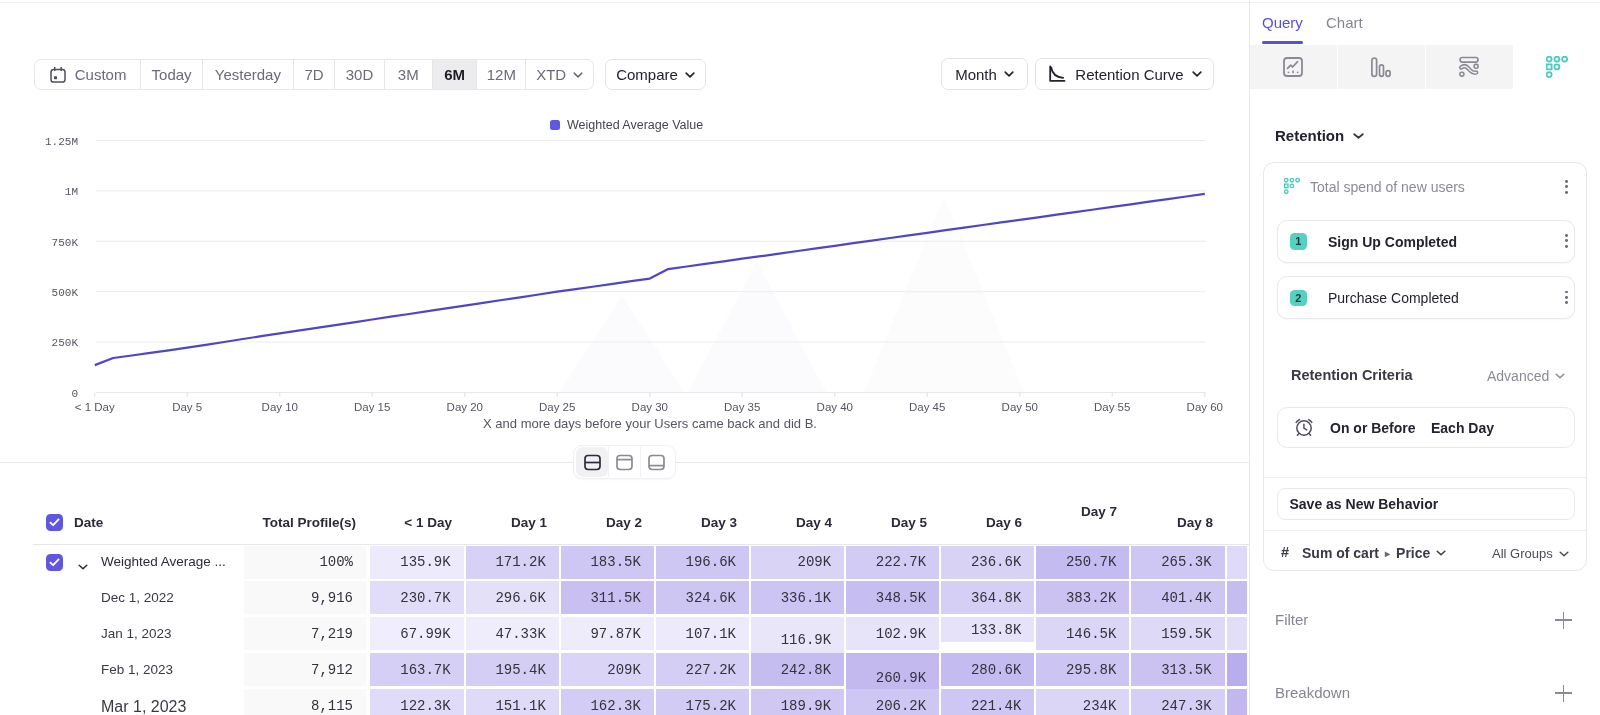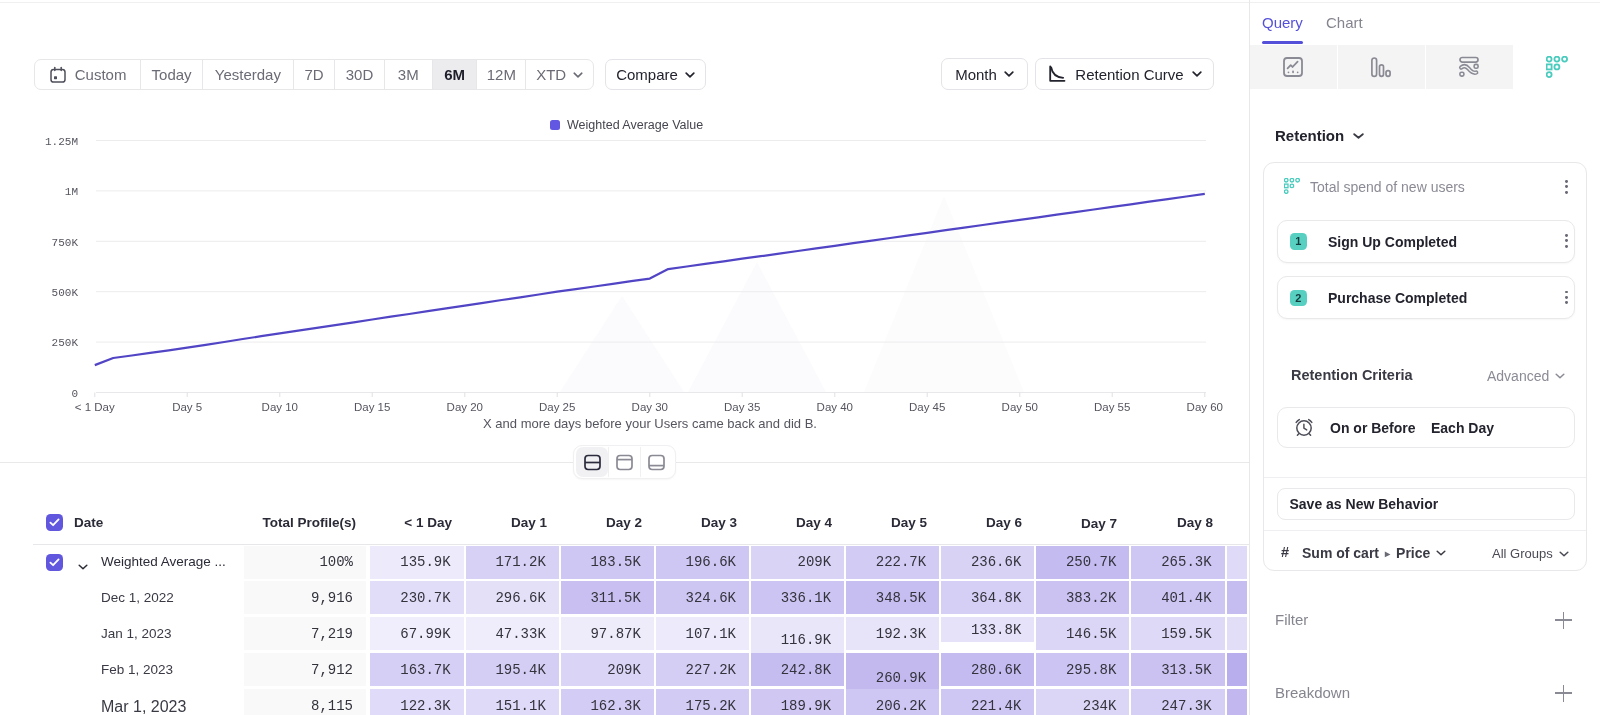--- a/index.html
+++ b/index.html
@@ -140,21 +140,21 @@
     </div>
 <div class="abs" style="left:74px;top:514px;height:17px;display:flex;align-items:center;font-size:13.5px;font-weight:bold;color:#2b2b38;">Date</div>
 <div class="hdr" style="left:246px;top:507px;width:110px;height:31px;">Total Profile(s)</div>
 <div class="hdr" style="left:352px;top:507px;width:100px;height:31px;">&lt; 1 Day</div>
 <div class="hdr" style="left:447px;top:507px;width:100px;height:31px;">Day 1</div>
 <div class="hdr" style="left:542px;top:507px;width:100px;height:31px;">Day 2</div>
 <div class="hdr" style="left:637px;top:507px;width:100px;height:31px;">Day 3</div>
 <div class="hdr" style="left:732px;top:507px;width:100px;height:31px;">Day 4</div>
 <div class="hdr" style="left:827px;top:507px;width:100px;height:31px;">Day 5</div>
 <div class="hdr" style="left:922px;top:507px;width:100px;height:31px;">Day 6</div>
-<div class="hdr" style="left:1017px;top:508px;width:100px;height:31px;">Day 7</div>
+<div class="hdr" style="left:1017px;top:496px;width:100px;height:31px;">Day 7</div>
 <div class="hdr" style="left:1113px;top:507px;width:100px;height:31px;">Day 8</div>
 <div class="abs" style="left:33px;top:544px;width:1216px;height:1px;background:#e7e7ea;"></div>
 <div class="cb" style="left:46px;top:553.8px;">
       <svg class="" width="11" height="9" viewBox="0 0 11 9" fill="none">
         <path d="M1.4 4.6 L4.1 7.2 L9.6 1.4" stroke="#fff" stroke-width="1.8" stroke-linecap="round" stroke-linejoin="round"></path>
       </svg>
     </div>
 <div class="abs" style="left:78px;top:556.3px;"><svg class="" width="10" height="6" viewBox="0 0 10 6" fill="none">
         <path d="M1.2 1.2 L5.0 4.8 L8.8 1.2" stroke="#2b2b38" stroke-width="1.5" stroke-linecap="round" stroke-linejoin="round"></path>
       </svg></div>
@@ -182,21 +182,21 @@
 <div class="cell" style="left:1036.1px;top:581.4px;width:93.3px;height:33.0px;background:#cbc2f2;">383.2K</div>
 <div class="cell" style="left:1131.3px;top:581.4px;width:93.3px;height:33.0px;background:#cdc5f2;">401.4K</div>
 <div class="abs" style="left:1227.3px;top:581.4px;width:20.200000000000045px;height:33.0px;background:#c5bcf0;"></div>
 <div class="abs" style="left:101px;top:626.1px;font-size:13.5px;color:#3a3a45;">Jan 1, 2023</div>
 <div class="cell" style="left:244px;top:617.3px;width:122px;height:33.0px;background:#f9f9fa;">7,219</div>
 <div class="cell" style="left:370.4px;top:617.3px;width:93.3px;height:33.0px;background:#f0eefc;">67.99K</div>
 <div class="cell" style="left:465.5px;top:617.3px;width:93.3px;height:33.0px;background:#efedfc;">47.33K</div>
 <div class="cell" style="left:560.6px;top:617.3px;width:93.3px;height:33.0px;background:#eeebfb;">97.87K</div>
 <div class="cell" style="left:655.7px;top:617.3px;width:93.3px;height:33.0px;background:#eceafb;">107.1K</div>
 <div class="cell" style="left:750.8px;top:617.3px;width:93.3px;height:46px;background:#e9e6fa;">116.9K</div>
-<div class="cell" style="left:845.9px;top:617.3px;width:93.3px;height:33.0px;background:#e7e4f9;">192.3K</div>
+<div class="cell" style="left:845.9px;top:617.3px;width:93.3px;height:33.0px;background:#e7e4f9;">102.9K</div>
 <div class="cell" style="left:941.0px;top:617.3px;width:93.3px;height:25px;background:#e6e2f9;">133.8K</div>
 <div class="cell" style="left:1036.1px;top:617.3px;width:93.3px;height:33.0px;background:#dcd6f6;">146.5K</div>
 <div class="cell" style="left:1131.3px;top:617.3px;width:93.3px;height:33.0px;background:#ded9f7;">159.5K</div>
 <div class="abs" style="left:1227.3px;top:617.3px;width:20.200000000000045px;height:33.0px;background:#e2def8;"></div>
 <div class="abs" style="left:101px;top:662.0px;font-size:13.5px;color:#3a3a45;">Feb 1, 2023</div>
 <div class="cell" style="left:244px;top:653.2px;width:122px;height:33.0px;background:#f9f9fa;">7,912</div>
 <div class="cell" style="left:370.4px;top:653.2px;width:93.3px;height:33.0px;background:#d6cff5;">163.7K</div>
 <div class="cell" style="left:465.5px;top:653.2px;width:93.3px;height:33.0px;background:#d4cdf4;">195.4K</div>
 <div class="cell" style="left:560.6px;top:653.2px;width:93.3px;height:33.0px;background:#dad4f6;">209K</div>
 <div class="cell" style="left:655.7px;top:653.2px;width:93.3px;height:33.0px;background:#d4cdf4;">227.2K</div>
@@ -281,21 +281,21 @@
 <div class="abs" style="left:1276.5px;top:219.5px;width:298px;height:43px;border:1px solid #e9e9eb;border-radius:10px;background:#fff;box-shadow:0 1px 2px rgba(20,20,43,0.04);"></div>
 <div class="abs" style="left:1290px;top:233.0px;width:16.5px;height:16.5px;border-radius:4.5px;background:#57d0c2;display:flex;align-items:center;justify-content:center;font-size:11px;font-weight:bold;color:#153c3d;">1</div>
 <div class="abs" style="left:1328px;top:233.5px;font-size:14px;font-weight:bold;color:#23232e;">Sign Up Completed</div>
 <div class="kebab" style="left:1565px;top:234.0px;">
       <i></i>
       <i></i>
       <i></i>
     </div>
 <div class="abs" style="left:1276.5px;top:276px;width:298px;height:43px;border:1px solid #e9e9eb;border-radius:10px;background:#fff;box-shadow:0 1px 2px rgba(20,20,43,0.04);"></div>
 <div class="abs" style="left:1290px;top:289.5px;width:16.5px;height:16.5px;border-radius:4.5px;background:#57d0c2;display:flex;align-items:center;justify-content:center;font-size:11px;font-weight:bold;color:#153c3d;">2</div>
-<div class="abs" style="left:1328px;top:290px;font-size:14px;font-weight:bold;color:#23232e;">Purchase Completed</div>
+<div class="abs" style="left:1328px;top:290px;font-size:14px;font-weight:normal;color:#23232e;">Purchase Completed</div>
 <div class="kebab" style="left:1565px;top:290.5px;">
       <i></i>
       <i></i>
       <i></i>
     </div>
 <div class="abs" style="left:1291px;top:367px;font-size:14.5px;font-weight:bold;color:#3a3a45;">Retention Criteria</div>
 <div class="abs" style="left:1487px;top:368px;display:flex;align-items:center;gap:6px;font-size:14px;color:#8b8b95;">Advanced <svg class="" width="10" height="6" viewBox="0 0 10 6" fill="none">
         <path d="M1.2 1.2 L5.0 4.8 L8.8 1.2" stroke="#8b8b95" stroke-width="1.5" stroke-linecap="round" stroke-linejoin="round"></path>
       </svg></div>
 <div class="abs" style="left:1276.5px;top:407px;width:298px;height:41px;border:1px solid #e9e9eb;border-radius:10px;background:#fff;"></div>

